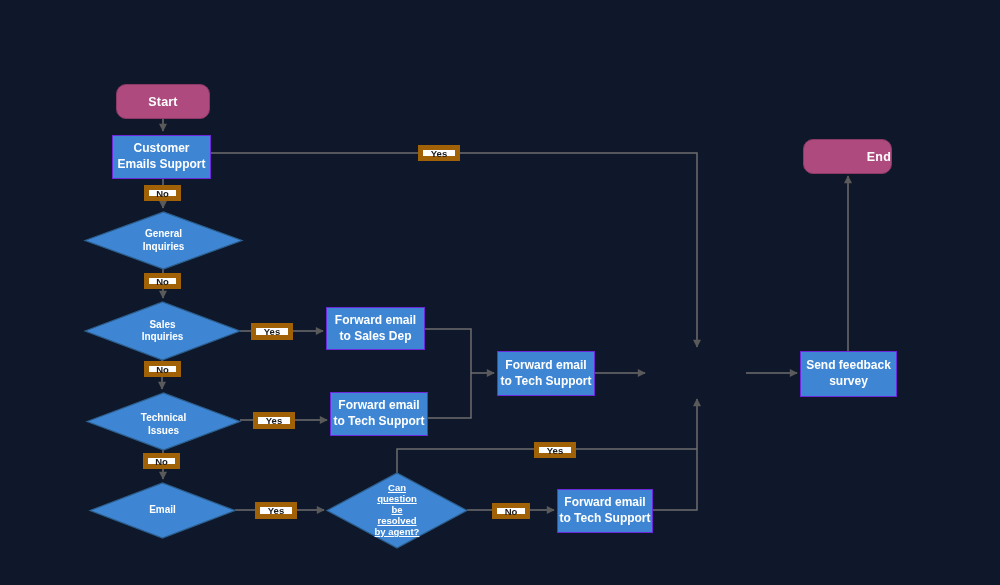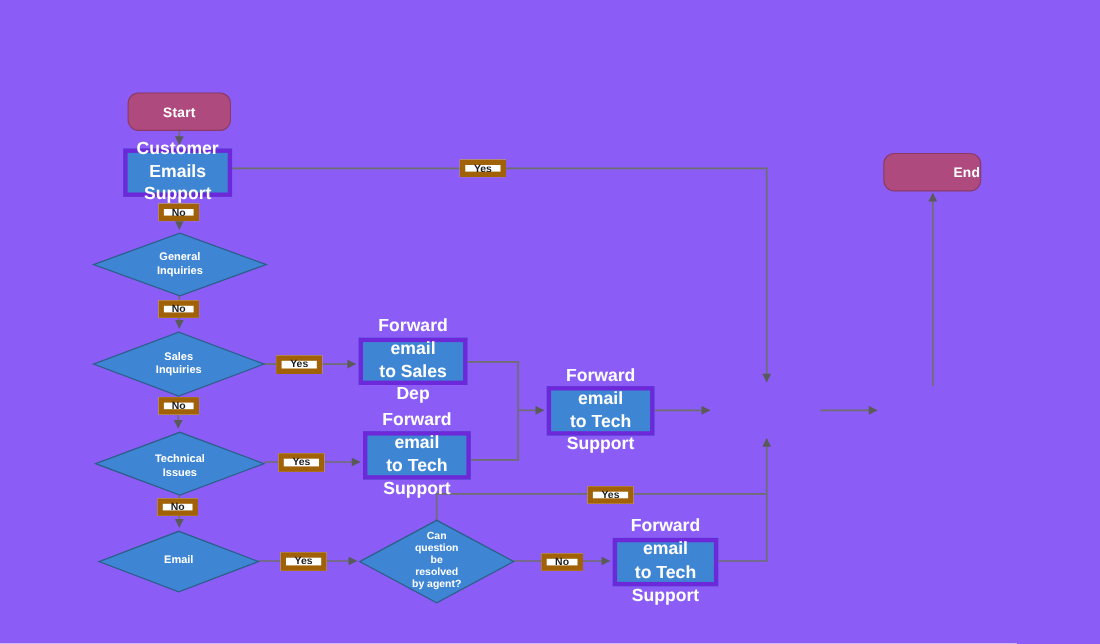--- a/index.html
+++ b/index.html
@@ -5,43 +5,43 @@
   html, body {
     margin: 0;
     padding: 0;
     background: #ffffff;
     font-family: "Liberation Sans", sans-serif;
   }
   .canvas {
     position: relative;
     width: 1000px;
     height: 585px;
-    background: #8b5cf6;
+    background: #0f172a;
     overflow: hidden;
   }
   .wires {
     position: absolute;
     left: 0;
     top: 0;
   }
   .node {
     position: absolute;
     box-sizing: border-box;
     display: flex;
     align-items: center;
     justify-content: center;
     text-align: center;
     color: #ffffff;
     font-weight: bold;
     white-space: pre-line;
   }
   .process {
     background: #3e86d4;
-    border: 4px solid #6d28d9;
-    font-size: 16px;
+    border: 1px solid #6d28d9;
+    font-size: 12px;
     line-height: 1.3;
   }
   .terminator {
     background: #ae4a7e;
     border: 1.5px solid #8c3a65;
     border-radius: 10px;
     font-size: 12.5px;
     letter-spacing: 0.2px;
   }
   .diamond-label {
@@ -54,20 +54,21 @@
     color: #ffffff;
     font-weight: bold;
     font-size: 10px;
     line-height: 1.25;
     white-space: pre-line;
     pointer-events: none;
   }
   .diamond-label.tight {
     line-height: 1.15;
     font-size: 9.5px;
+    text-decoration: underline;
   }
   .edge-label {
     position: absolute;
     box-sizing: border-box;
     display: flex;
     align-items: center;
     justify-content: center;
     background: #ffffff;
     border: 5px solid #a16207;
     color: #1a1a1a;
@@ -133,20 +134,24 @@
 to Sales Dep</span>
   </div>
   <div class="node process" style="left:330px; top:392px; width:98px; height:44px;">
     <span>Forward email
 to Tech Support</span>
   </div>
   <div class="node process" style="left:497px; top:351px; width:98px; height:45px;">
     <span>Forward email
 to Tech Support</span>
   </div>
+  <div class="node process" style="left:800px; top:351px; width:97px; height:46px;">
+    <span>Send feedback
+survey</span>
+  </div>
   <div class="node process" style="left:557px; top:489px; width:96px; height:44px;">
     <span>Forward email
 to Tech Support</span>
   </div>
 
   <div class="diamond-label" style="left:103px; top:220px; width:121px; height:41px;">General
 Inquiries</div>
   <div class="diamond-label" style="left:102px; top:311px; width:121px; height:40px;">Sales
 Inquiries</div>
   <div class="diamond-label" style="left:103px; top:404px; width:121px; height:41px;">Technical

